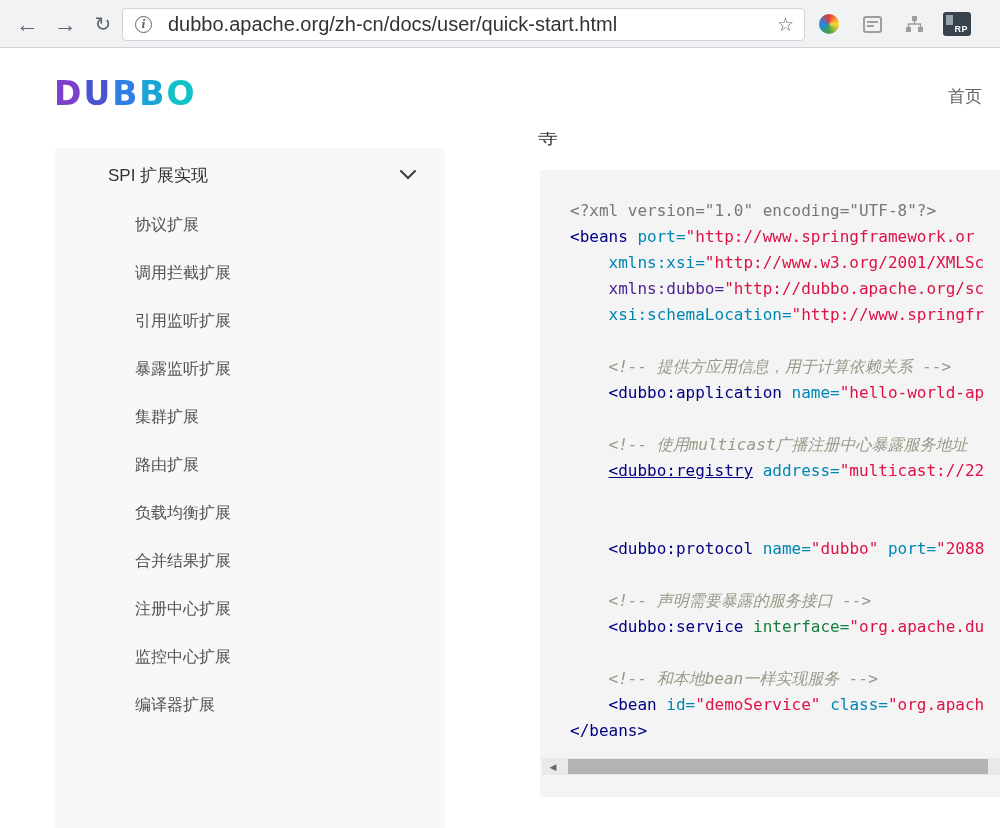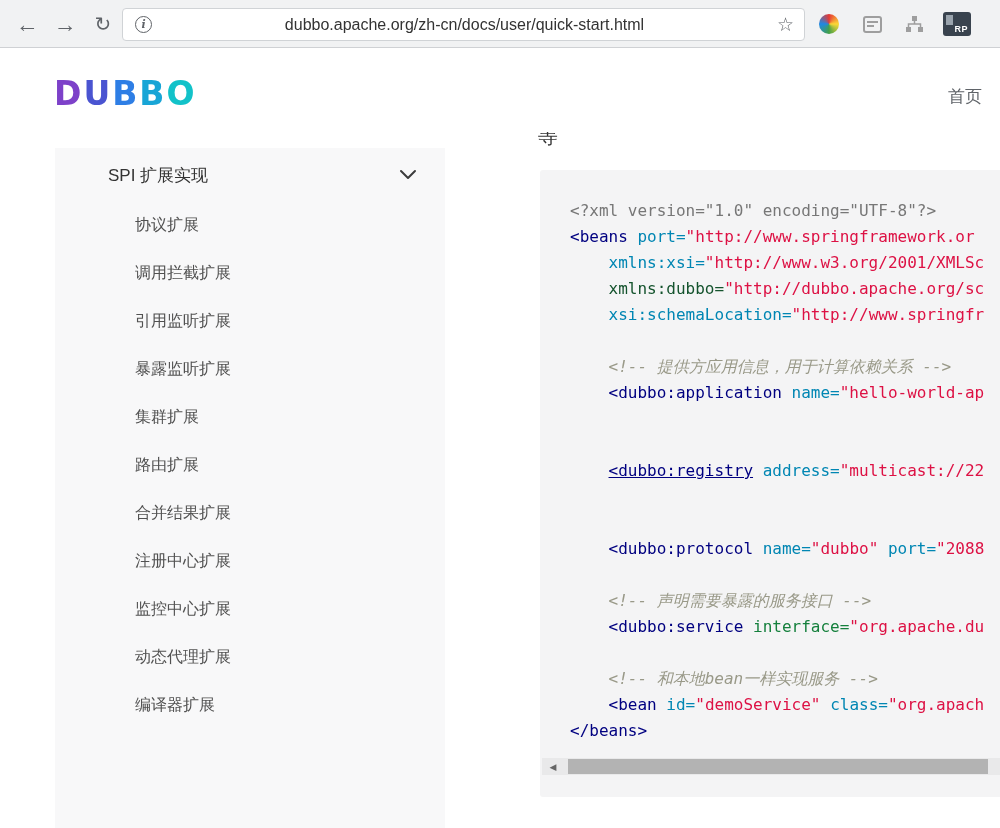--- a/index.html
+++ b/index.html
@@ -24,21 +24,21 @@
     position:absolute; left:122px; top:8px; width:683px; height:33px;
     background:#fff; border:1px solid #d0d3d6; border-radius:4px;
     display:flex; align-items:center;
   }
   .info-icon {
     margin-left:12px; width:17px; height:17px; flex:0 0 auto;
     border:1.5px solid #5f6368; border-radius:50%;
     color:#5f6368; display:flex; align-items:center; justify-content:center;
     font:italic bold 11px "DejaVu Serif",serif;
   }
-  .url { margin-left:10px; font-size:16px; color:#333; white-space:nowrap; overflow:hidden; flex:1 1 auto;text-align:center; }
+  .url { margin-left:16px; font-size:20px; color:#333; white-space:nowrap; overflow:hidden; flex:1 1 auto; }
   .star { margin:0 10px; color:#5f6368; font-size:19px; cursor:pointer; }
   .ext { position:absolute; top:13px; width:24px; height:22px; display:flex; align-items:center; justify-content:center; cursor:pointer; }
   .ext.ball { left:817px; }
   .ball-in {
     width:20px; height:20px; border-radius:50%;
     background:conic-gradient(#e53935,#fdd835,#43a047,#1e88e5,#e53935);
   }
   .ext.pageic { left:860px; } .ext.sitemap { left:902px; }
   .ext.rp {
     left:943px; width:28px; height:24px; background:#39434e; border-radius:3px;
@@ -162,40 +162,40 @@
       <polyline points="2,2 9,9 16,2" fill="none" stroke="#3c3c3c" stroke-width="2" stroke-linecap="round" stroke-linejoin="round"></polyline>
     </svg>
   </div>
   <div>
       <div class="side-item">协议扩展</div>
       <div class="side-item">调用拦截扩展</div>
       <div class="side-item">引用监听扩展</div>
       <div class="side-item">暴露监听扩展</div>
       <div class="side-item">集群扩展</div>
       <div class="side-item">路由扩展</div>
+      <div class="side-item">负载均衡扩展</div>
       <div class="side-item">合并结果扩展</div>
       <div class="side-item">注册中心扩展</div>
       <div class="side-item">监控中心扩展</div>
-      <div class="side-item">动态代理扩展</div>
       <div class="side-item">编译器扩展</div>
     </div>
 </div>
 
 <div class="code-block">
   <div class="code-content">
       <div class="code-line"><span style="color: rgb(119, 119, 119);">&lt;?xml version="1.0" encoding="UTF-8"?&gt;</span></div>
       <div class="code-line"><span style="color: rgb(0, 0, 128);">&lt;beans</span><span style="color: rgb(51, 51, 51);"> </span><span style="color: rgb(0, 134, 179);">port=</span><span style="color: rgb(221, 17, 68);">"http://www.springframework.or</span></div>
       <div class="code-line"><span style="color: rgb(51, 51, 51);">    </span><span style="color: rgb(0, 134, 179);">xmlns:xsi=</span><span style="color: rgb(221, 17, 68);">"http://www.w3.org/2001/XMLSc</span></div>
-      <div class="code-line"><span style="color: rgb(51, 51, 51);">    </span><span style="color: #14532d;">xmlns:dubbo=</span><span style="color: rgb(221, 17, 68);">"http://dubbo.apache.org/sc</span></div>
+      <div class="code-line"><span style="color: rgb(51, 51, 51);">    </span><span style="color: #4c1d95;">xmlns:dubbo=</span><span style="color: rgb(221, 17, 68);">"http://dubbo.apache.org/sc</span></div>
       <div class="code-line"><span style="color: rgb(51, 51, 51);">    </span><span style="color: rgb(0, 134, 179);">xsi:schemaLocation=</span><span style="color: rgb(221, 17, 68);">"http://www.springfr</span></div>
       <div class="code-line">&nbsp;</div>
       <div class="code-line"><span style="color: rgb(51, 51, 51);">    </span><span class="tok-comment" style="color: rgb(153, 153, 136);">&lt;!-- 提供方应用信息，用于计算依赖关系 --&gt;</span></div>
       <div class="code-line"><span style="color: rgb(51, 51, 51);">    </span><span style="color: rgb(0, 0, 128);">&lt;dubbo:application</span><span style="color: rgb(51, 51, 51);"> </span><span style="color: rgb(0, 134, 179);">name=</span><span style="color: rgb(221, 17, 68);">"hello-world-ap</span></div>
       <div class="code-line">&nbsp;</div>
-      <div class="code-line"><span style="color: rgb(51, 51, 51);">    </span></div>
+      <div class="code-line"><span style="color: rgb(51, 51, 51);">    </span><span class="tok-comment" style="color: rgb(153, 153, 136);">&lt;!-- 使用multicast广播注册中心暴露服务地址</span></div>
       <div class="code-line"><span style="color: rgb(51, 51, 51);">    </span><span style="color: rgb(0, 0, 128); text-decoration: underline;">&lt;dubbo:registry</span><span style="color: rgb(51, 51, 51);"> </span><span style="color: rgb(0, 134, 179);">address=</span><span style="color: rgb(221, 17, 68);">"multicast://22</span></div>
       <div class="code-line">&nbsp;</div>
       <div class="code-line"><span style="color: rgb(51, 51, 51);">    </span></div>
       <div class="code-line"><span style="color: rgb(51, 51, 51);">    </span><span style="color: rgb(0, 0, 128);">&lt;dubbo:protocol</span><span style="color: rgb(51, 51, 51);"> </span><span style="color: rgb(0, 134, 179);">name=</span><span style="color: rgb(221, 17, 68);">"dubbo"</span><span style="color: rgb(51, 51, 51);"> </span><span style="color: rgb(0, 134, 179);">port=</span><span style="color: rgb(221, 17, 68);">"2088</span></div>
       <div class="code-line">&nbsp;</div>
       <div class="code-line"><span style="color: rgb(51, 51, 51);">    </span><span class="tok-comment" style="color: rgb(153, 153, 136);">&lt;!-- 声明需要暴露的服务接口 --&gt;</span></div>
       <div class="code-line"><span style="color: rgb(51, 51, 51);">    </span><span style="color: rgb(0, 0, 128);">&lt;dubbo:service</span><span style="color: rgb(51, 51, 51);"> </span><span style="color: #15803d;">interface=</span><span style="color: rgb(221, 17, 68);">"org.apache.du</span></div>
       <div class="code-line">&nbsp;</div>
       <div class="code-line"><span style="color: rgb(51, 51, 51);">    </span><span class="tok-comment" style="color: rgb(153, 153, 136);">&lt;!-- 和本地bean一样实现服务 --&gt;</span></div>
       <div class="code-line"><span style="color: rgb(51, 51, 51);">    </span><span style="color: rgb(0, 0, 128);">&lt;bean</span><span style="color: rgb(51, 51, 51);"> </span><span style="color: rgb(0, 134, 179);">id=</span><span style="color: rgb(221, 17, 68);">"demoService"</span><span style="color: rgb(51, 51, 51);"> </span><span style="color: rgb(0, 134, 179);">class=</span><span style="color: rgb(221, 17, 68);">"org.apach</span></div>

